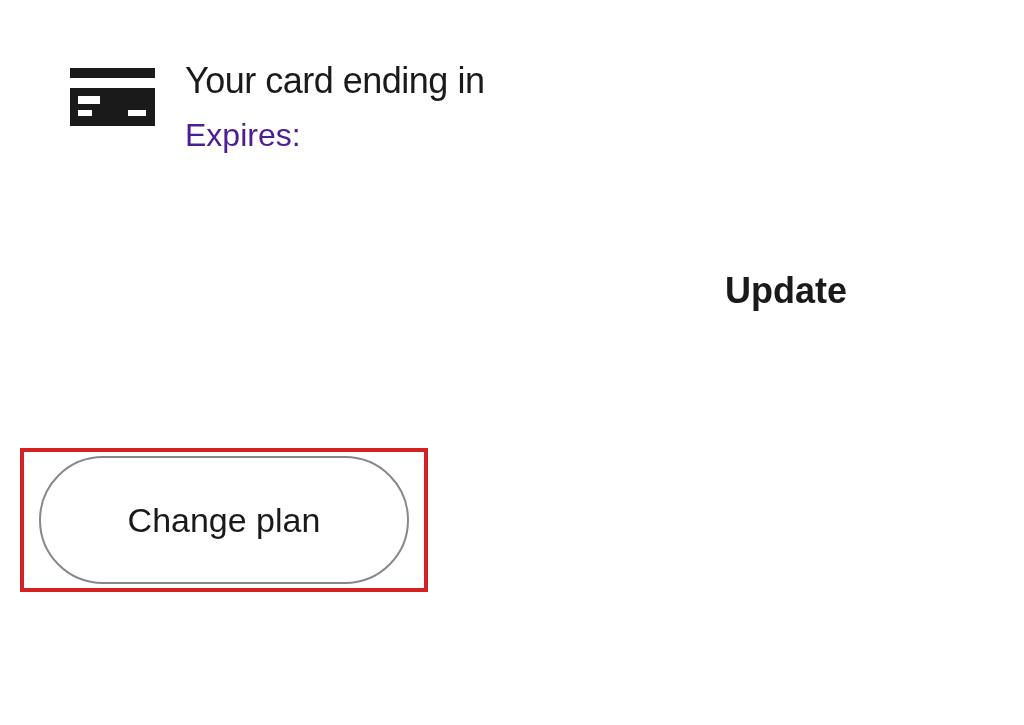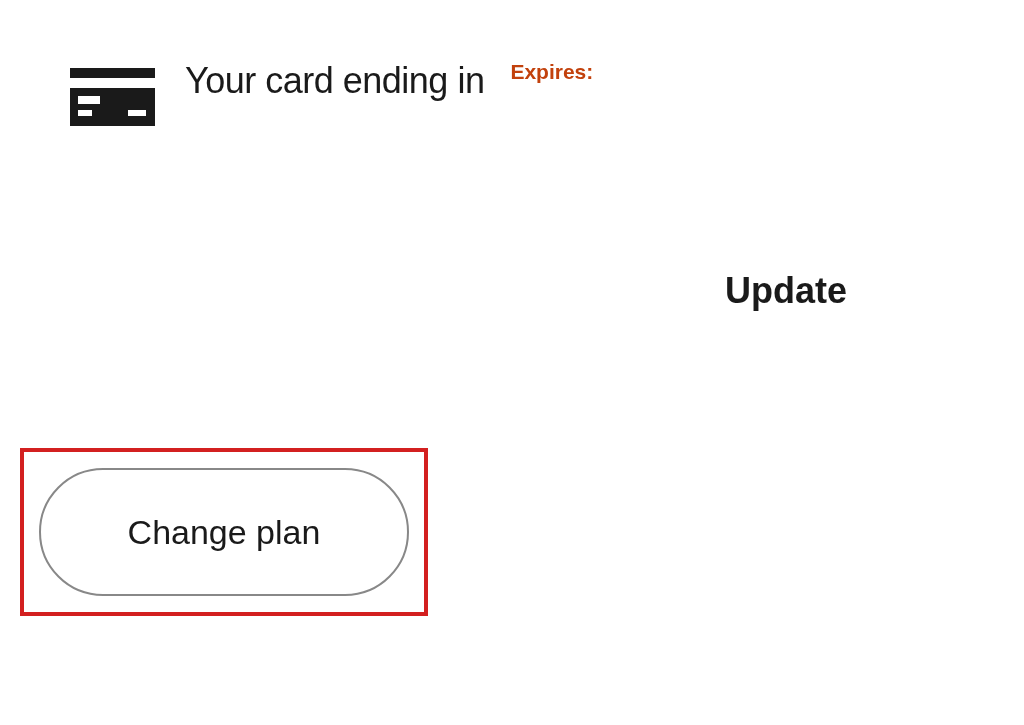--- a/index.html
+++ b/index.html
@@ -63,48 +63,49 @@
     .card-detail {
       position: absolute;
       top: 42px;
       left: 58px;
       width: 18px;
       height: 6px;
       background: #ffffff;
     }
     .card-text {
       display: flex;
-      gap: 26px;
+      flex-direction: column;
+      gap: 15px;
     }
     .card-ending-text {
       font-size: 36px;
       font-weight: 400;
       color: #1a1a1a;
       letter-spacing: -0.5px;
     }
     .expires-text {
-      font-size: 21px;
-      font-weight: 700;
-      color: #c2410c;
+      font-size: 32px;
+      font-weight: 400;
+      color: #4c1d95;
     }
     .update-link {
       position: absolute;
       top: 270px;
       left: 725px;
       font-size: 36px;
       font-weight: 700;
       color: #1a1a1a;
       cursor: pointer;
     }
     .highlight-box {
       position: absolute;
       top: 448px;
       left: 20px;
       width: 408px;
-      height: 168px;
+      height: 144px;
       border: 4px solid #d32020;
       display: flex;
       align-items: center;
       justify-content: center;
     }
     .change-plan-button {
       width: 370px;
       height: 128px;
       border: 2px solid #888888;
       border-radius: 64px;

